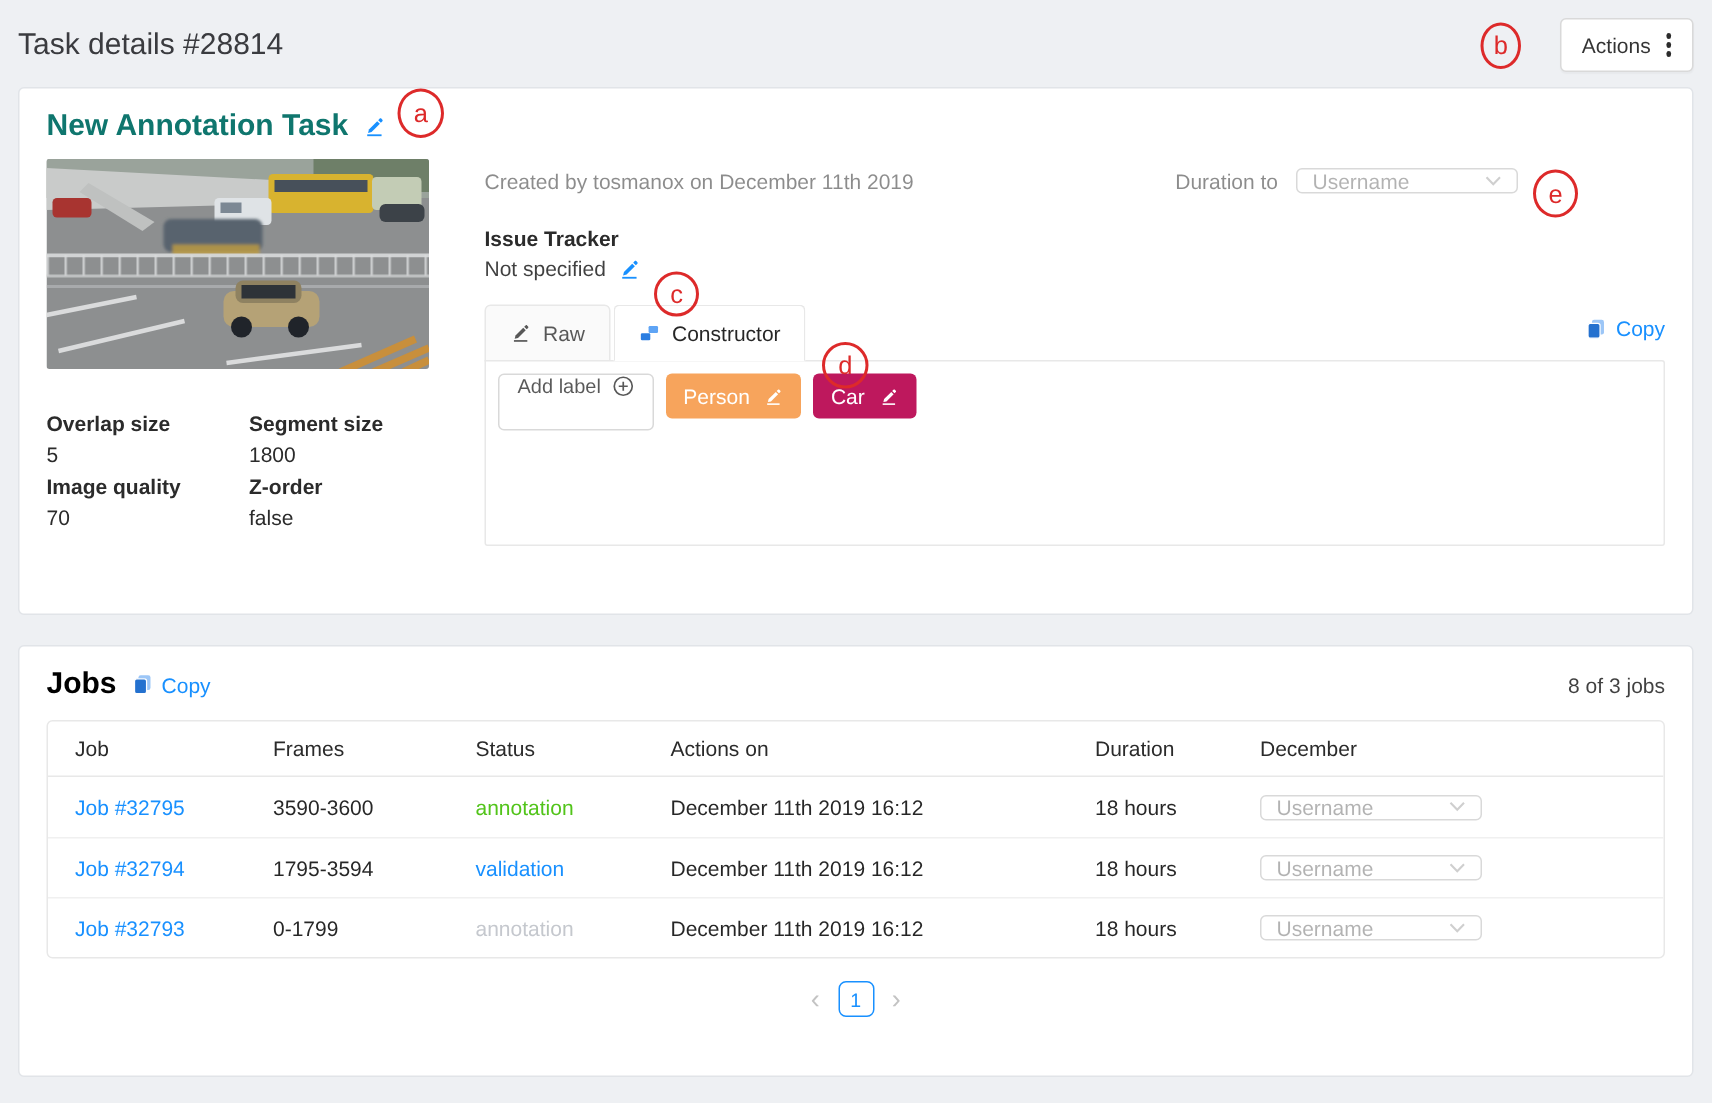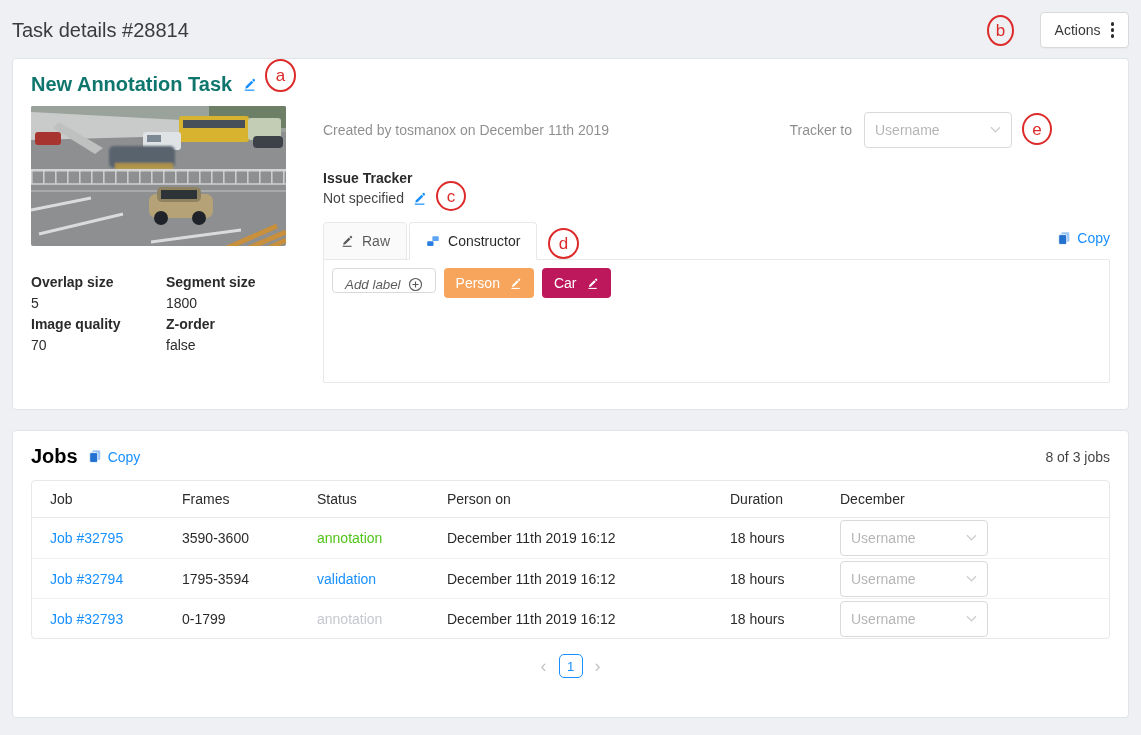--- a/index.html
+++ b/index.html
@@ -35,21 +35,21 @@
   .preview { width:255px; height:140px; border-radius:2px; overflow:hidden; display:block; }
   .params { margin-top:26px; display:grid; grid-template-columns:135px 1fr; row-gap:0; }
   .param .p-label { font-weight:700; color:#2b2b2b; line-height:21px; }
   .param .p-value { color:#2b2b2b; line-height:21px; }
   .right-col { flex:1; margin-left:37px; position:relative; }
   .meta-row { display:flex; justify-content:space-between; align-items:center; margin-top:6px; }
   .created-text { color:rgba(0,0,0,.45); }
   .assigned-group { display:flex; align-items:center; gap:12px; margin-right:98px; }
   .assigned-label { color:rgba(0,0,0,.45); }
   .select {
-    width:148px; height:36px; background:#fff; border:1px solid #d9d9d9; border-radius:4px;
+    width:148px; height:17px; background:#fff; border:1px solid #d9d9d9; border-radius:4px;
     display:flex; align-items:center; justify-content:space-between; padding:0 10px;
     color:rgba(0,0,0,.3); cursor:pointer;
   }
   .select svg { width:11px; height:8px; }
   .tracker-label { font-weight:700; color:#2b2b2b; margin-top:22px; }
   .tracker-row { display:flex; align-items:center; gap:8px; margin-top:4px; color:rgba(0,0,0,.75); }
   
   .tabs-row { display:flex; align-items:flex-end; margin-top:16px; position:relative; height:38px; }
   .tab {
     height:38px; padding:0 16px; display:flex; align-items:center; gap:8px;
@@ -60,22 +60,22 @@
   .tab.active { background:#fff; border-bottom-color:#fff; color:rgba(0,0,0,.85); z-index:3; }
   .tab .t-icon { display:inline-flex; }
   .tab .t-icon svg { width:14px; height:14px; }
   .copy-link { position:absolute; right:0; top:8px; display:flex; align-items:center; gap:6px; color:#1890ff; cursor:pointer; }
   .copy-link svg { width:14px; height:15px; }
   .constructor-panel {
     border:1px solid #e8e8e8; border-radius:0 2px 2px 2px; height:124px; margin-top:-1px;
     padding:8px; display:flex; align-items:flex-start; gap:8px; position:relative; z-index:1; background:#fff;
   }
   .add-label-btn {
-    height:25px; padding:0 12px; background:#fff; border:1px solid #d9d9d9; border-radius:4px;
-    display:flex; align-items:flex-end; gap:7px; color:rgba(0,0,0,.65); cursor:pointer;font-style:italic;
+    height:38px; padding:0 12px; background:#fff; border:1px solid #d9d9d9; border-radius:4px;
+    display:flex; align-items:flex-start; gap:7px; color:rgba(0,0,0,.65); cursor:pointer;
   }
   .add-label-btn svg { width:15px; height:15px; }
   .label-chip {
     height:30px; padding:0 12px; border-radius:4px; color:#fff; display:flex; align-items:center; gap:9px; cursor:pointer;
   }
   .label-chip .edit-icon { color:#fff; }
   
   .jobs-header { display:flex; justify-content:space-between; align-items:center; }
   .jobs-left { display:flex; align-items:center; gap:10px; }
   .jobs-title { font-size:20px; font-weight:700; color:#000000; }
@@ -227,21 +227,21 @@
             <div class="p-label">Z-order</div>
             <div class="p-value">false</div>
           </div>
         </div>
     </div>
 
     <div class="right-col">
       <div class="meta-row">
         <span class="created-text">Created by tosmanox on December 11th 2019</span>
         <span class="assigned-group">
-          <span class="assigned-label">Tracker to</span>
+          <span class="assigned-label">Duration to</span>
           <span class="select">
             <span>Username</span>
             <svg viewBox="0 0 11 8">
                 <use href="#i-chevron-down"></use>
               </svg>
           </span>
         </span>
       </div>
 
       <div class="tracker-label">Issue Tracker</div>
@@ -327,21 +327,21 @@
 
   <div class="jobs-table">
     <div class="trow head">
 
         <span>Job</span>
 
         <span>Frames</span>
 
         <span>Status</span>
 
-        <span>Person on</span>
+        <span>Actions on</span>
 
         <span>Duration</span>
 
         <span>December</span>
       </div>
     <div>
 
         <div class="trow body-row">
           <span class="job-link">Job #32795</span>
           <span>3590-3600</span>

